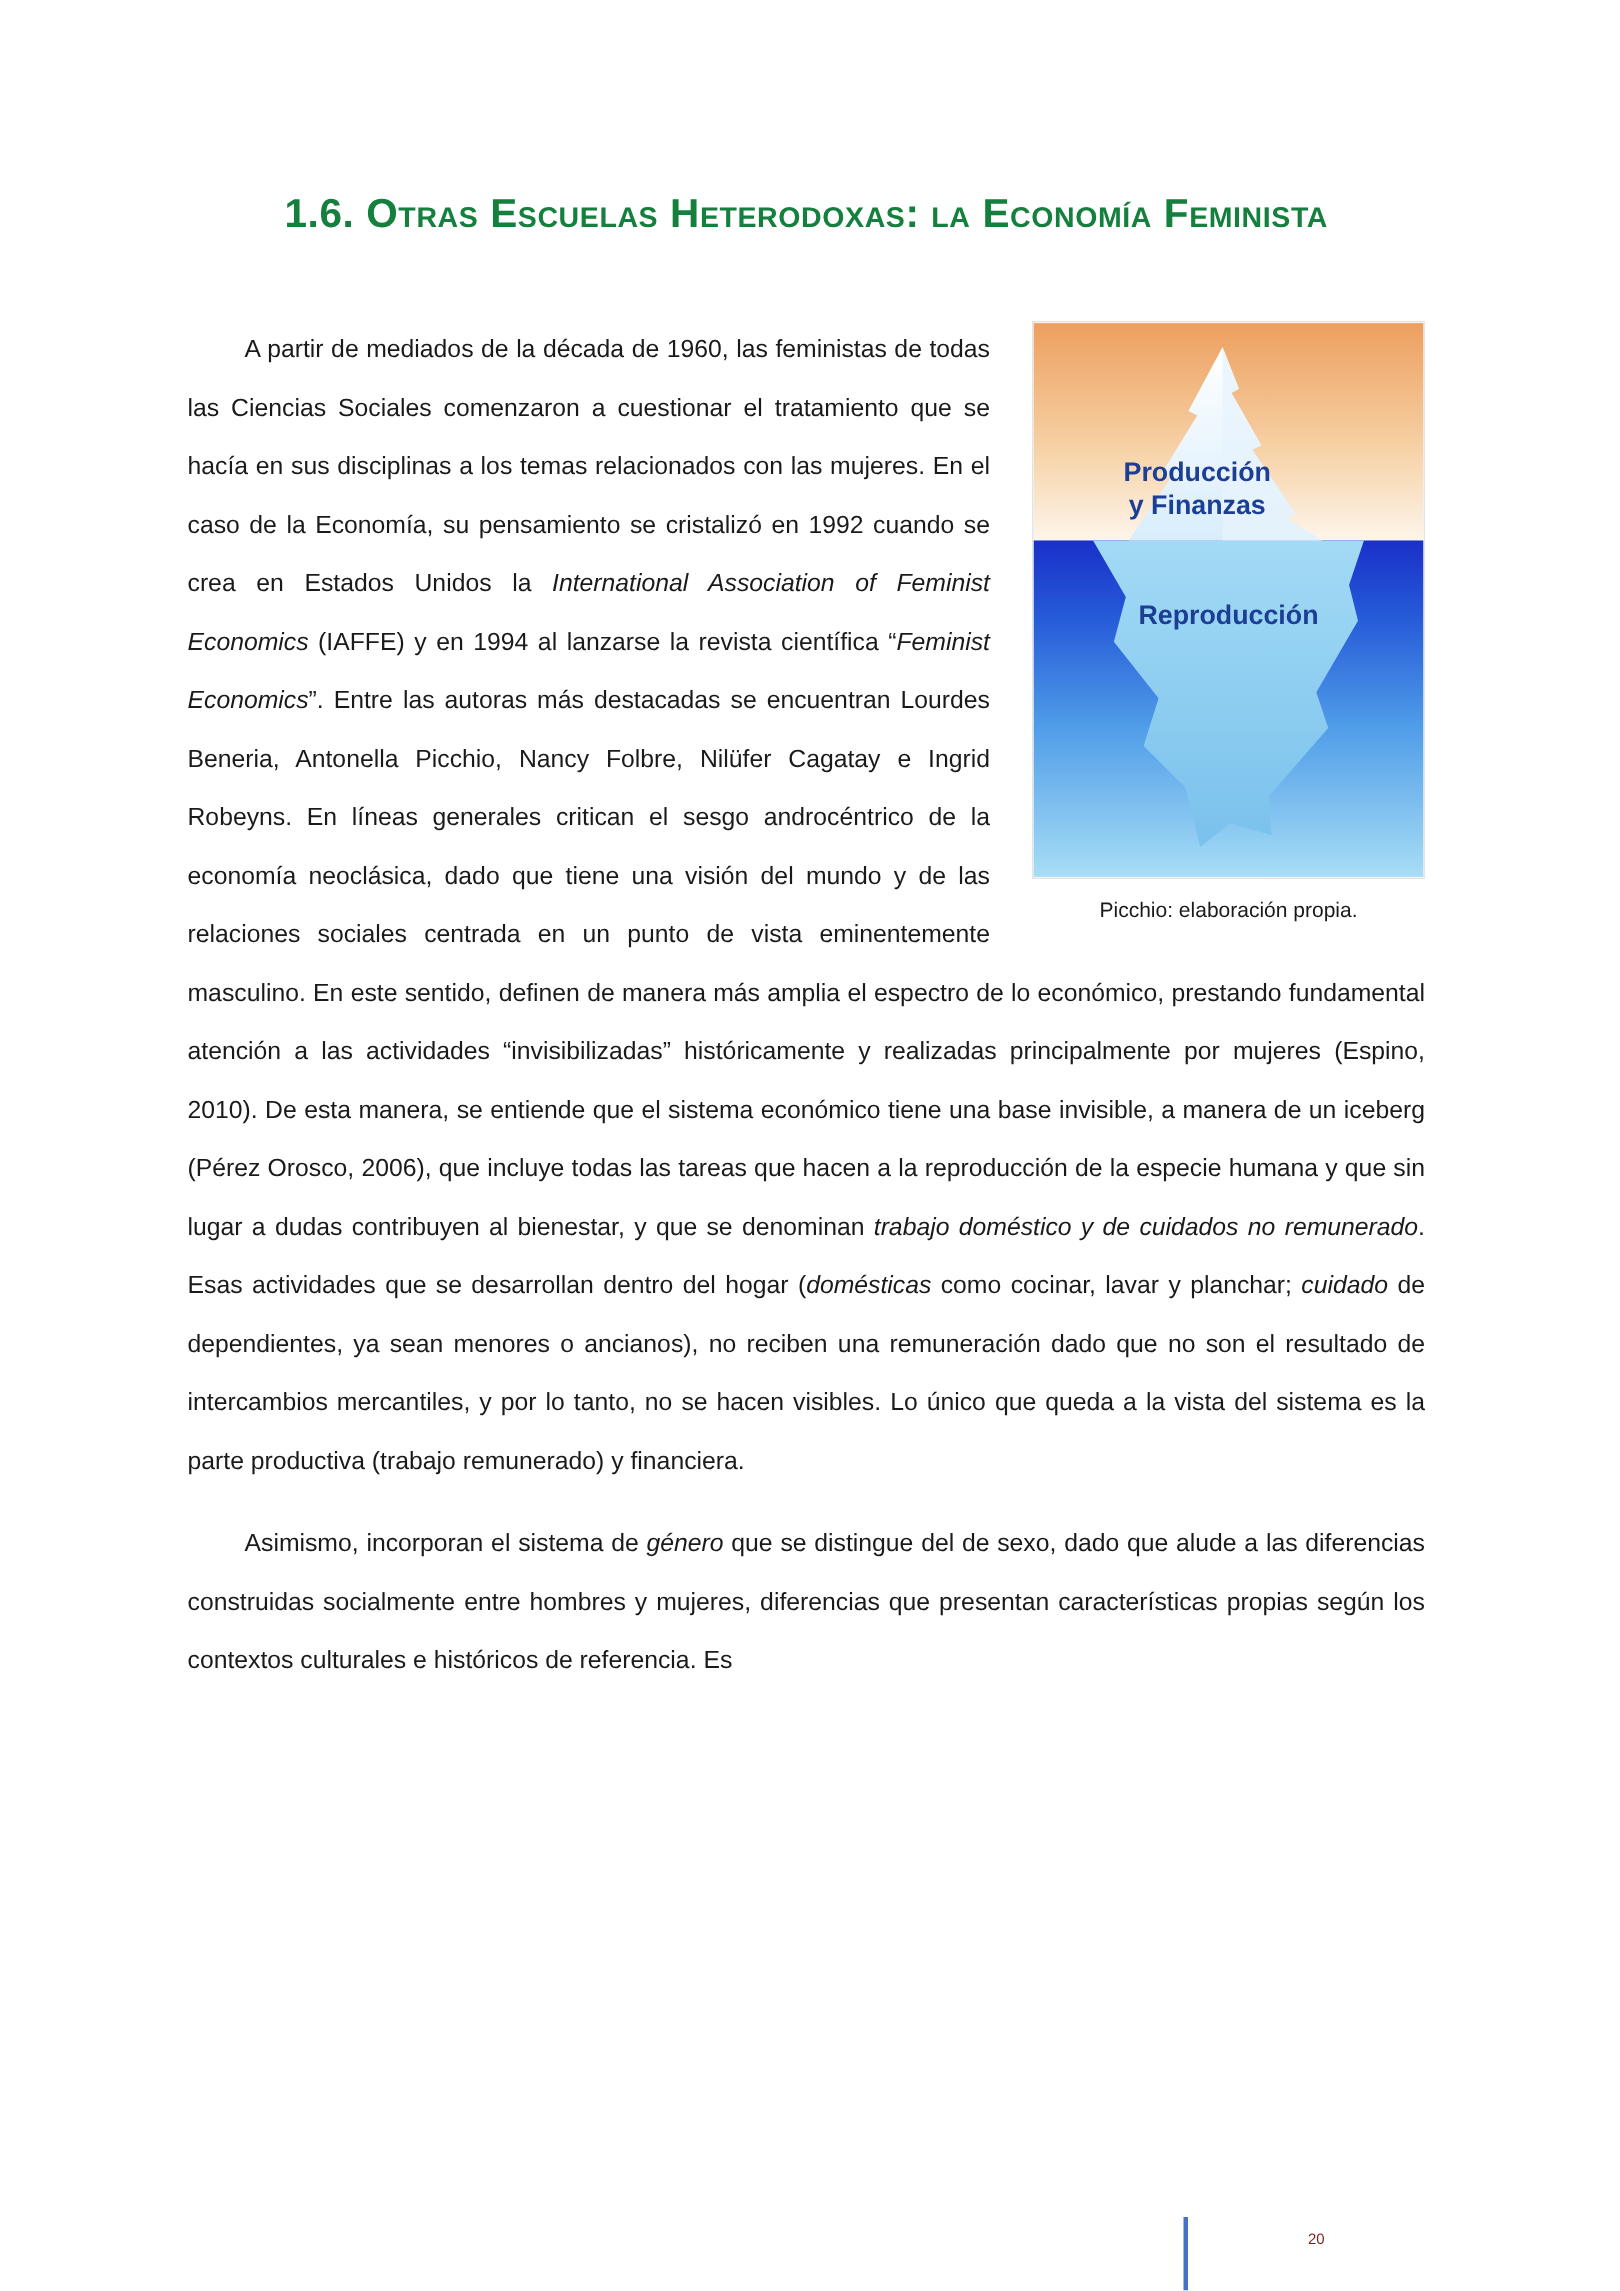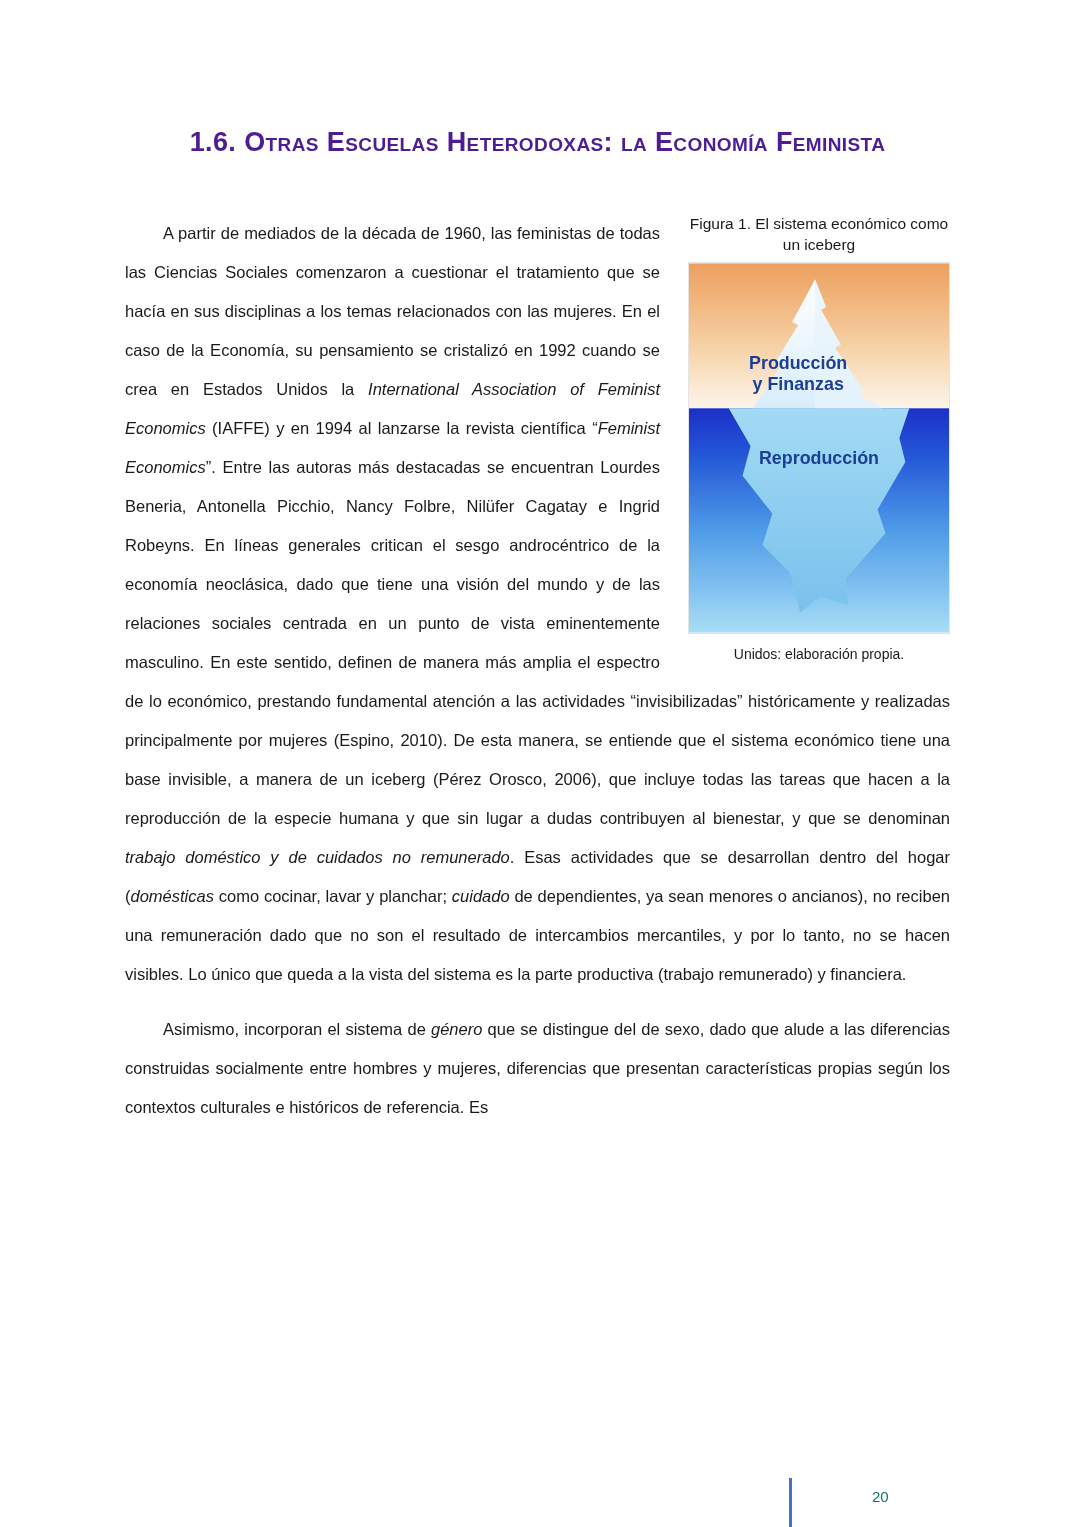--- a/index.html
+++ b/index.html
@@ -18,21 +18,21 @@
     left: 125px;
     top: 0;
     width: 825px;
   }
   .title-block {
     margin-top: 126px;
     margin-bottom: 56px;
     text-align: center;
     font-variant: small-caps;
     font-weight: bold;
-    color: #4c1d95;
+    color: #15803d;
     letter-spacing: 0.4px;
   }
   .title-line1 { font-size: 27px; line-height: 1.2; margin-bottom: 20px; }
   .title-line2 { font-size: 27px; line-height: 1.2; }
 
   .body-text p {
     margin: 0 0 16px 0;
     font-size: 16.5px;
     line-height: 39px;
     text-align: justify;
@@ -86,39 +86,38 @@
     width: 3px;
     height: 46px;
     background: #4472c4;
     margin-right: 2px;
     vertical-align: top;
   }
   .page-number {
     position: absolute;
     left: 872px;
     top: 1488px;
-    font-size: 15px;
-    color: #0f766e;
+    font-size: 10px;
+    color: #7f1d1d;
   }
 </style>
 </head>
 <body>
 
 <div class="page">
 
   <div class="content">
 
     <div class="title-block">
       <div class="title-line1">1.6. Otras Escuelas Heterodoxas: la Economía Feminista</div>
     </div>
 
     <div class="body-text">
 
       <aside class="figure">
-        <div class="figure-caption">Figura 1. El sistema económico como un iceberg</div>
 
         <svg class="figure-image" viewBox="0 0 262 372" xmlns="http://www.w3.org/2000/svg" aria-hidden="true">
           <defs>
             <linearGradient id="skyGrad" x1="0" y1="0" x2="0" y2="1">
               <stop offset="0%" stop-color="#ed9f5f"></stop>
               <stop offset="55%" stop-color="#f6cfa2"></stop>
               <stop offset="100%" stop-color="#fdf5ea"></stop>
             </linearGradient>
             <linearGradient id="waterGrad" x1="0" y1="0" x2="0" y2="1">
               <stop offset="0%" stop-color="#1a30c8"></stop>
@@ -142,21 +141,21 @@
           <polygon fill="url(#iceBelowGrad)" points="40,146 222,146 212,176 218,200 190,248 198,272 158,318 160,344 132,336 112,352 102,312 74,284 84,252 54,214 62,184"></polygon>
 
           <polygon fill="url(#iceAboveGrad)" points="64,146 92,104 86,101 110,62 104,59 127,16 138,44 133,47 153,82 147,85 176,128 170,131 194,146"></polygon>
           <polygon fill="#e7f3fc" opacity="0.75" points="127,16 138,44 133,47 153,82 147,85 176,128 170,131 194,146 127,146"></polygon>
 
           <text class="iceberg-label" x="110" y="106" text-anchor="middle">Producción</text>
           <text class="iceberg-label" x="110" y="128" text-anchor="middle">y Finanzas</text>
           <text class="iceberg-label" x="131" y="202" text-anchor="middle">Reproducción</text>
         </svg>
 
-        <div class="figure-source">Unidos: elaboración propia.</div>
+        <div class="figure-source">Picchio: elaboración propia.</div>
       </aside>
 
       <p><span>A partir de mediados de la década de 1960, las feministas de todas las Ciencias Sociales comenzaron a cuestionar el tratamiento que se hacía en sus disciplinas a los temas relacionados con las mujeres. En el caso de la Economía, su pensamiento se cristalizó en 1992 cuando se crea en Estados Unidos la </span><span class="it">International Association of Feminist Economics</span><span> (IAFFE) y en 1994 al lanzarse la revista científica “</span><span class="it">Feminist Economics</span><span>”. Entre las autoras más destacadas se encuentran Lourdes Beneria, Antonella Picchio, Nancy Folbre, Nilüfer Cagatay e Ingrid Robeyns. En líneas generales critican el sesgo androcéntrico de la economía neoclásica, dado que tiene una visión del mundo y de las relaciones sociales centrada en un punto de vista eminentemente masculino. En este sentido, definen de manera más amplia el espectro de lo económico, prestando fundamental atención a las actividades “invisibilizadas” históricamente y realizadas principalmente por mujeres (Espino, 2010). De esta manera, se entiende que el sistema económico tiene una base invisible, a manera de un iceberg (Pérez Orosco, 2006), que incluye todas las tareas que hacen a la reproducción de la especie humana y que sin lugar a dudas contribuyen al bienestar, y que se denominan </span><span class="it">trabajo doméstico y de cuidados no remunerado</span><span>. Esas actividades que se desarrollan dentro del hogar (</span><span class="it">domésticas</span><span> como cocinar, lavar y planchar; </span><span class="it">cuidado</span><span> de dependientes, ya sean menores o ancianos), no reciben una remuneración dado que </span><span class="un">no son el resultado de intercambios mercantiles</span><span>, y por lo tanto, no se hacen visibles. Lo único que queda a la vista del sistema es la parte productiva (trabajo remunerado) y financiera.</span></p>
       <p><span>Asimismo, incorporan el sistema de </span><span class="it">género</span><span> que se distingue del de sexo, dado que alude a las diferencias construidas socialmente entre hombres y mujeres, diferencias que presentan características propias según los contextos culturales e históricos de referencia. Es</span></p>
 
     </div>
   </div>
 
   <div class="footer-bars">
     <span class="bar"></span><span class="bar"></span>

